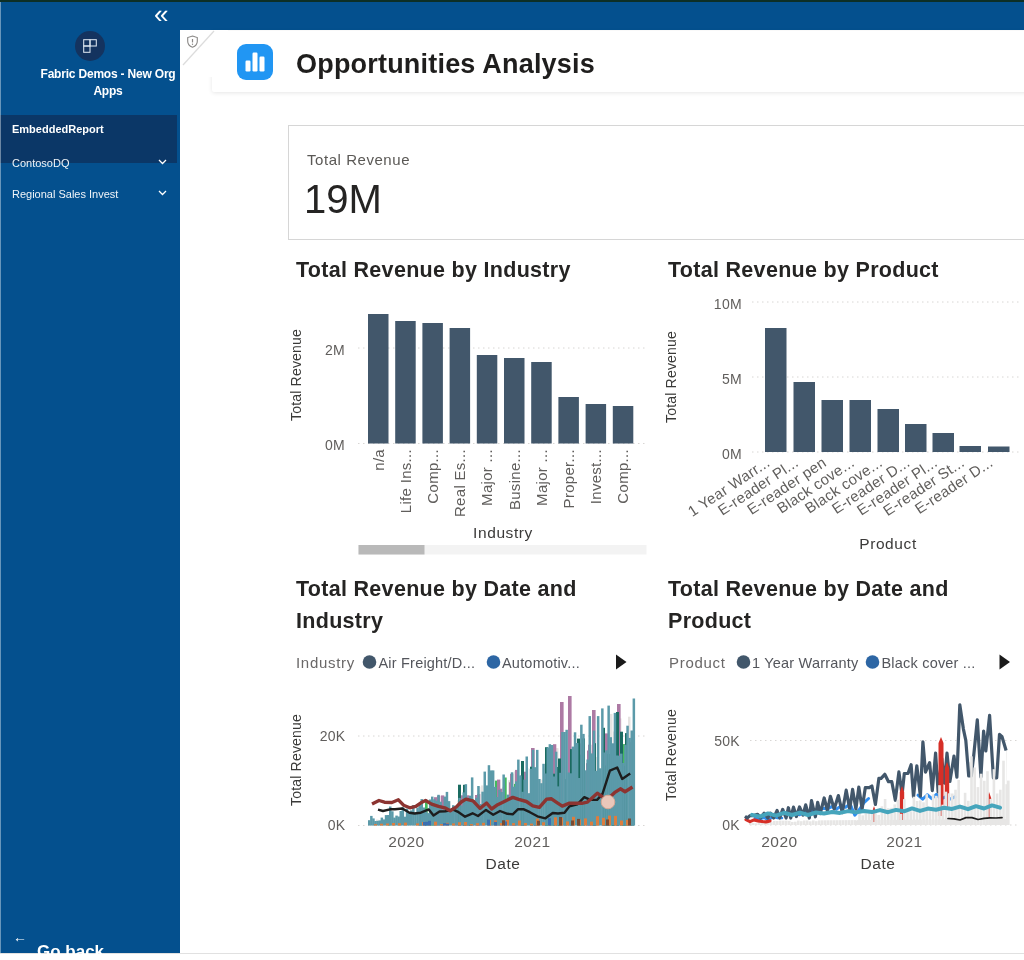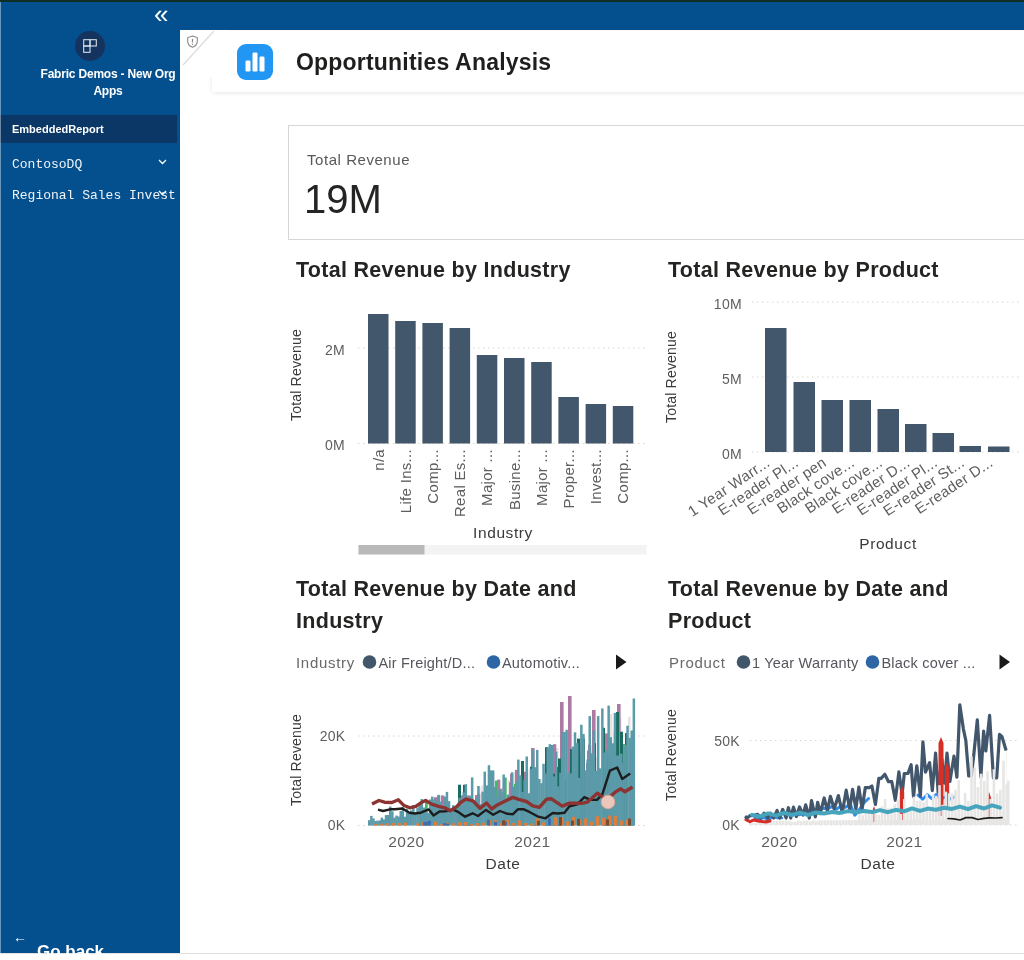--- a/index.html
+++ b/index.html
@@ -2,34 +2,34 @@
 <html><head><meta charset="utf-8"><style>
 * { margin:0; padding:0; box-sizing:border-box; }
 body { width:1024px; height:960px; overflow:hidden; background:#fff;
   font-family:"Liberation Sans", sans-serif; position:relative; }
 #topbar { position:absolute; left:0; top:0; width:1024px; height:30px; background:#04508e; }
 #topdark { position:absolute; left:0; top:0; width:1024px; height:2px; background:#0d2f26; z-index:9; }
 #sidebar { position:absolute; left:0; top:0; width:180px; height:953px; background:#04508e; color:#fff; z-index:5; }
 #sidebar .collapse { position:absolute; left:154px; font-size:26px; color:#fff; line-height:26px; top:1px; }
 #logo { position:absolute; left:75px; top:31px; width:30px; height:30px; border-radius:50%; background:#14335f; }
 #apptitle { position:absolute; left:0; top:66px; width:216px; text-align:center; font-weight:bold; font-size:12px; line-height:17px; letter-spacing:-0.2px; }
-#selitem { position:absolute; left:0; top:115px; width:177px; height:28px; background:#0b3767; }
+#selitem { position:absolute; left:0; top:115px; width:177px; height:48px; background:#0b3767; }
 #selitem span { position:absolute; left:12px; top:8px; font-weight:bold; font-size:11px; }
-.mitem { position:absolute; left:12px; font-size:13px; color:#f0f4f8;font-family:Liberation Mono, monospace; }
+.mitem { position:absolute; left:12px; font-size:11px; color:#f0f4f8; }
 .chev { position:absolute; left:157px; width:11px; height:11px; }
 #goback { position:absolute; left:0; top:926px; width:180px; height:27px; }
 #goback .arr { position:absolute; left:13px; top:3px; font-size:14px; }
 #goback .txt { position:absolute; left:37px; top:16px; font-size:17px; font-weight:bold; }
 #leftedge { position:absolute; left:0; top:0; width:1px; height:953px; background:rgba(255,255,255,0.4); z-index:6; }
 #botline { position:absolute; left:0; top:953px; width:1024px; height:1px; background:#e1e1e1; }
 #hdrcard { position:absolute; left:212px; top:31px; width:830px; height:61px; background:#fff;
   box-shadow:0 1px 4px rgba(0,0,0,0.10); border-bottom-left-radius:2px; z-index:2; }
 #diag { position:absolute; left:181px; top:30px; width:47px; height:47px; overflow:hidden; z-index:3; background:#fff; }
 #hicon { position:absolute; left:237px; top:44px; width:36px; height:36px; border-radius:9px; background:#2196f3; z-index:4; }
-#htitle { position:absolute; left:296px; top:49px; font-size:23px; font-weight:bold; color:#1f1e1d; letter-spacing:0.2px; z-index:4; }
+#htitle { position:absolute; left:296px; top:49px; font-size:27px; font-weight:bold; color:#1f1e1d; letter-spacing:0.2px; z-index:4; }
 #kpicard { position:absolute; left:288px; top:125px; width:746px; height:115px; border:1px solid #d6d6d6; background:#fff; }
 #kpilab { position:absolute; left:307px; top:151px; font-size:15px; color:#5a5855; letter-spacing:0.55px; }
 #kpival { position:absolute; left:304px; top:177px; font-size:40px; color:#252423; }
 svg text { font-family:"Liberation Sans", sans-serif; }
 .ctitle { font-size:21.5px; font-weight:bold; fill:#252423; letter-spacing:0.3px; }
 .axlab { font-size:14px; fill:#605e5c; letter-spacing:0.3px; }
 .catlab { font-size:15px; fill:#605e5c; letter-spacing:0.3px; }
 .xtick { font-size:15.5px; fill:#605e5c; letter-spacing:0.5px; }
 .axtitle { font-size:15.5px; fill:#3b3a39; letter-spacing:0.6px; }
 .ylab { font-size:14px; fill:#3a3a38; letter-spacing:0.2px; }

